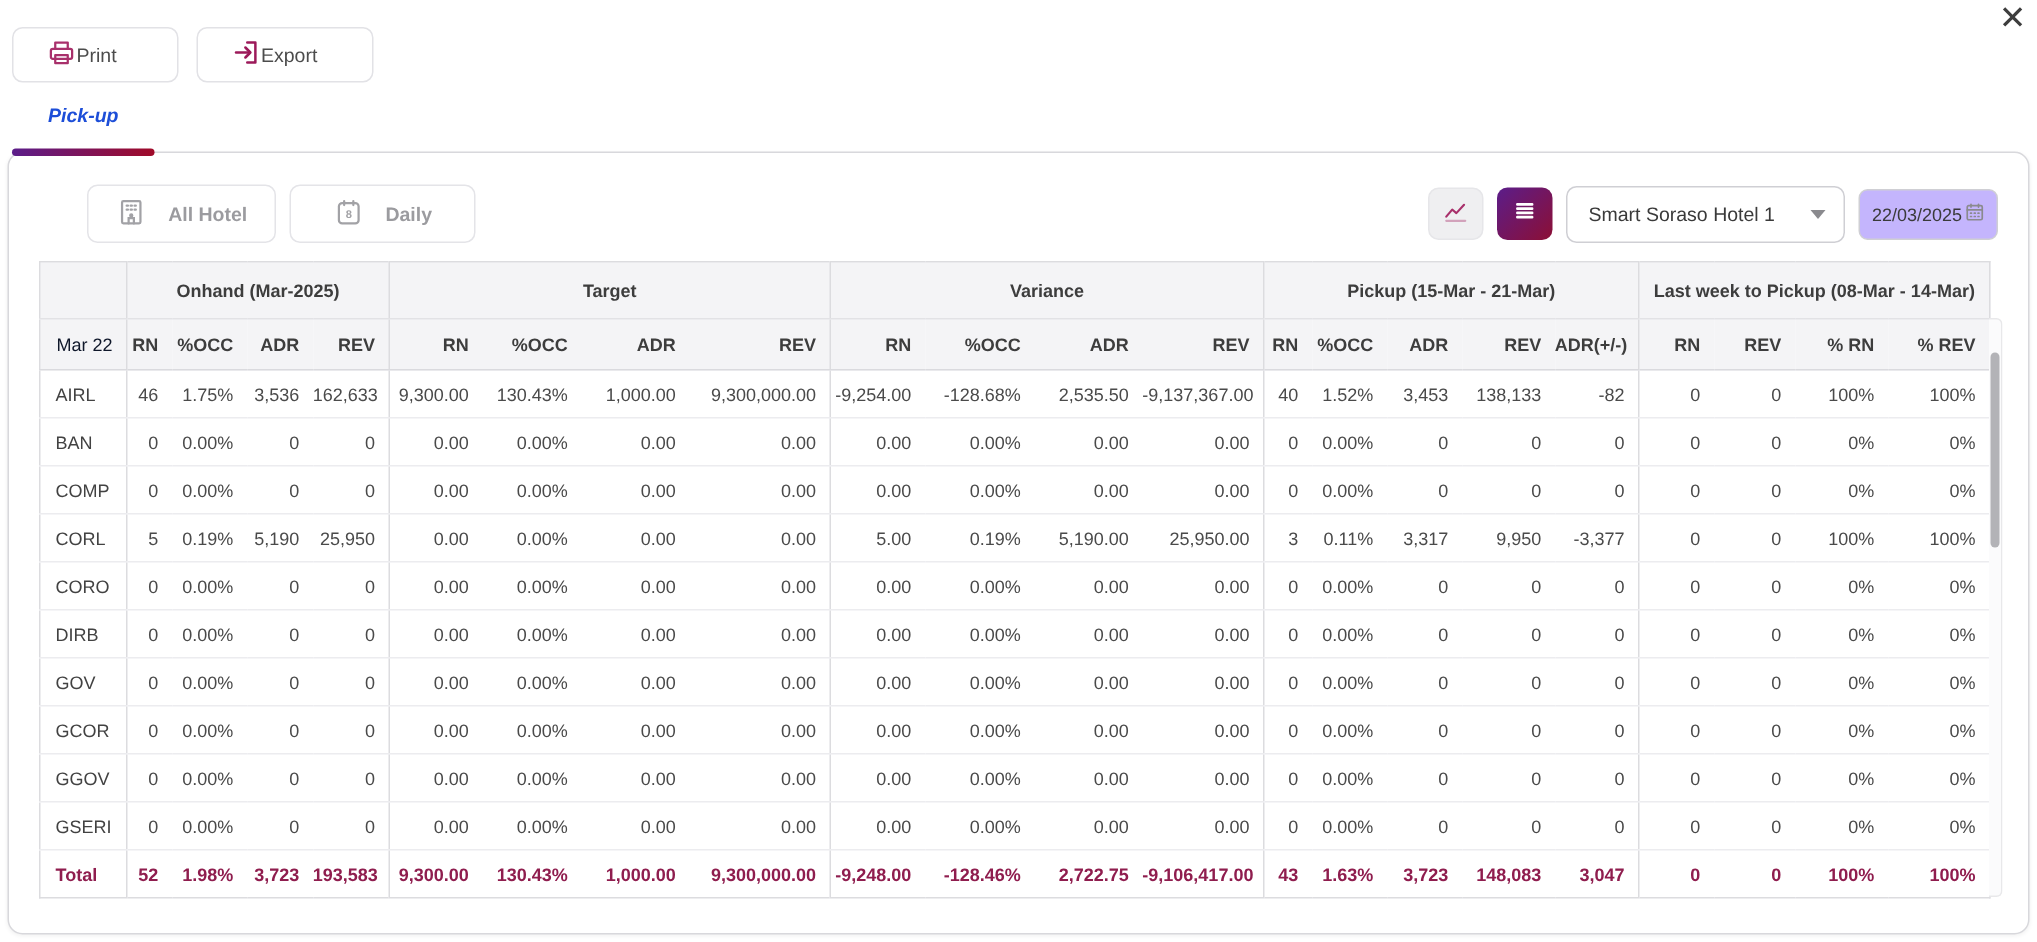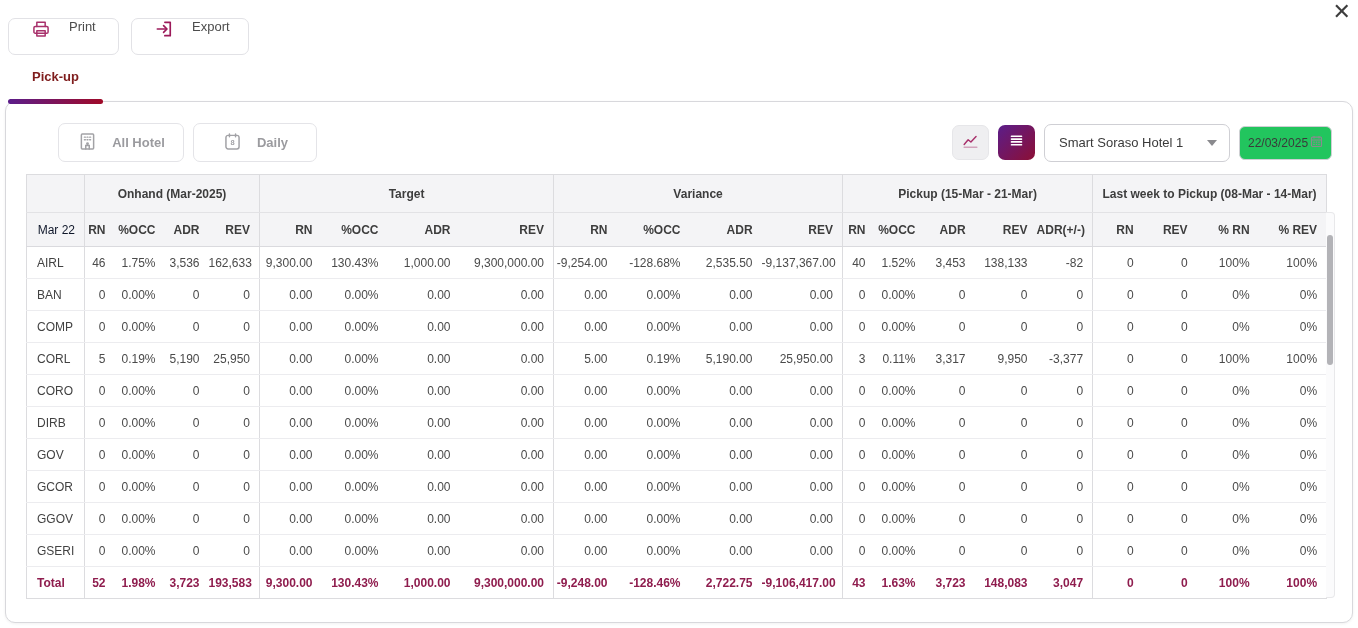--- a/index.html
+++ b/index.html
@@ -4,29 +4,29 @@
 <style>
   * { margin:0; padding:0; box-sizing:border-box; }
   html,body { width:1358px; height:628px; background:#fff; overflow:hidden;
     font-family:"Liberation Sans","DejaVu Sans",sans-serif; }
 
   
   .close-btn { position:absolute; top:1px; right:7px; font-size:22px; font-weight:700;
     color:#3d3d3d; cursor:pointer; line-height:1; }
 
   .top-actions { display:flex; gap:12px; padding:18px 0 0 8px; }
-  .action-btn { display:flex; gap:18px; width:111px; height:37px;
+  .action-btn { display:flex; align-items:center; width:111px; height:37px;
     border:1px solid #e2e2e6; border-radius:7px; background:#fff; padding-left:22px;
     cursor:pointer; }
   .action-btn.export { width:118px; }
   .action-btn .lbl { font-size:13px; color:#4c4c4c; }
   .action-btn svg { flex:0 0 auto; }
 
   .tabbar { margin:14px 0 0 8px; width:95px; text-align:center; }
-  .tab-label { font-size:13px; font-weight:600; color:#7f1d1d; padding-bottom:8px; cursor:pointer; }
+  .tab-label { font-size:13px; font-weight:600; color:#1d4ed8; padding-bottom:8px; cursor:pointer;font-style:italic; }
   .tab-underline { height:5px; width:95px; border-radius:4px;
     background:linear-gradient(90deg,#5b1d8a,#a00a28); position:relative; z-index:3; margin-top:7px; }
 
   
   .card { position:relative; margin:-3px 5px 0 5px; height:522px; background:#fff;
     border:1px solid #d8d8dc; border-radius:10px; box-shadow:0 1px 3px rgba(0,0,0,.06); }
 
   .toolbar { display:flex; align-items:center; padding:21px 20px 0 20px; }
   .tb-left { display:flex; gap:9px; }
   .tb-btn { display:flex; align-items:center; justify-content:center; gap:14px;
@@ -41,21 +41,21 @@
     justify-content:center; cursor:pointer; }
   .icon-btn.chart { background:#efeff1; border:1px solid #e6e6e9; }
   .icon-btn.list { background:linear-gradient(135deg,#5b1d8a,#8c0f35); }
   .select-box { display:flex; align-items:center; justify-content:space-between;
     width:186px; height:38px; border:1px solid #cfcfd4; border-radius:7px;
     padding:0 12px 0 14px; font-size:13px; color:#3a3a3a; cursor:pointer; background:#fff; }
   .chevron { width:0; height:0; border-left:5px solid transparent; border-right:5px solid transparent;
     border-top:6px solid #8a8a8e; }
   .date-box { display:flex; align-items:center; justify-content:space-between;
     width:93px; height:34px; border:1px solid #cfcfd4; border-radius:6px;
-    padding:0 7px 0 8px; font-size:12px; color:#3a3a3a; cursor:text; background:#22c55e; }
+    padding:0 7px 0 8px; font-size:12px; color:#3a3a3a; cursor:text; background:#c4b5fd; }
 
   
   .table-wrap { position:relative; margin:12px 20px 0 20px; width:1309px; }
   table { border-collapse:collapse; table-layout:fixed; width:1300px;
     border:1px solid #dcdcdf; }
   th,td { font-size:12px; white-space:nowrap; }
   thead th { background:#f4f4f6; color:#3d3d3d; font-weight:600; }
   .group-h { text-align:center; height:38px; border-bottom:1px solid #e2e2e5; }
   .sub-h { height:34px; text-align:right; padding-right:9px; border-bottom:1px solid #dadade; }
   .sub-h.label-cell { text-align:right; padding-left:10px; font-weight:400; color:#0f172a; }

